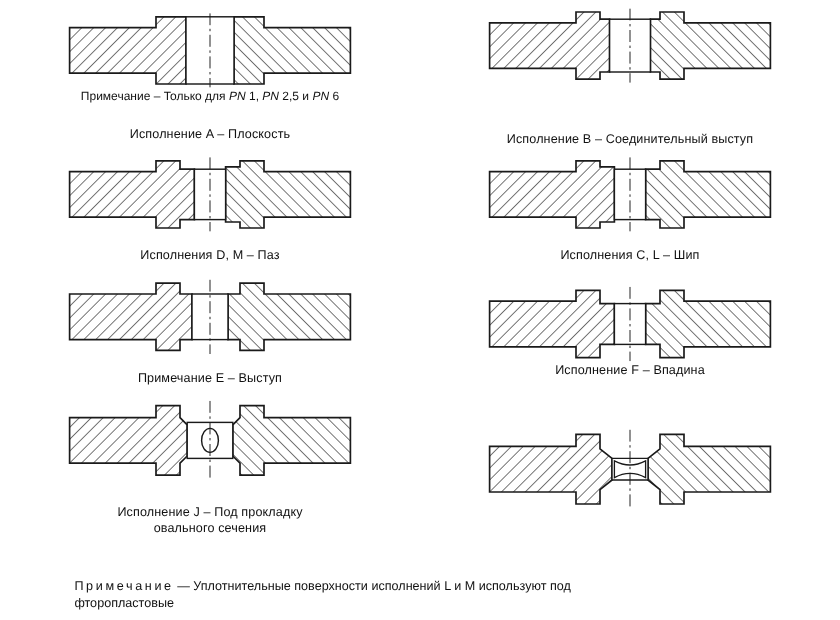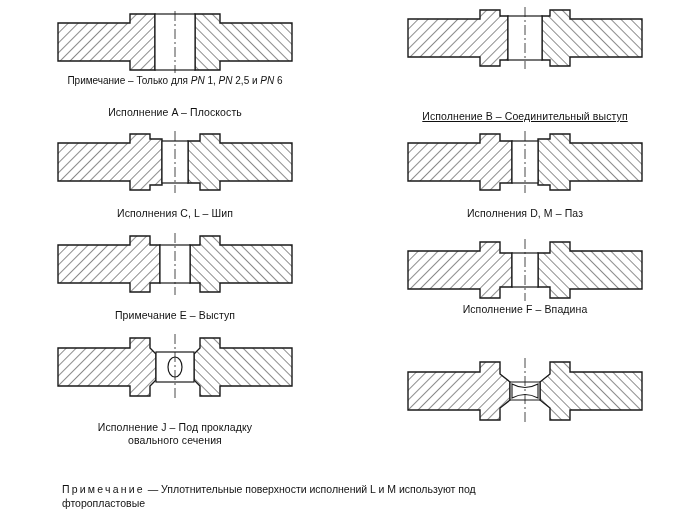--- a/index.html
+++ b/index.html
@@ -110,41 +110,41 @@
       <div class="caption">Исполнение A – Плоскость</div>
     </div>
 
     <div class="cell">
       <svg class="fig" width="250" height="62" viewBox="0 0 250 62">
         <path d="M8,12 L80,12 L80,3 L100,3 L100,9 L108,9 L108,53 L100,53 L100,59 L80,59 L80,50 L8,50 Z" fill="url(#h1)" stroke="#1a1a1a" stroke-width="1.4"></path>
         <path d="M242,12 L170,12 L170,3 L150,3 L150,9 L142,9 L142,53 L150,53 L150,59 L170,59 L170,50 L242,50 Z" fill="url(#h2)" stroke="#1a1a1a" stroke-width="1.4"></path>
         <rect x="108" y="9" width="34" height="44" fill="#ffffff" stroke="#1a1a1a" stroke-width="1.2"></rect>
         <line x1="125" y1="0" x2="125" y2="62" stroke="#1a1a1a" stroke-width="0.8" stroke-dasharray="10,3,2,3"></line>
       </svg>
-      <div class="caption" style="margin-top:41px;text-decoration:underline;">Исполнение B – Соединительный выступ</div>
+      <div class="caption" style="margin-top:41px;">Исполнение B – Соединительный выступ</div>
+    </div>
+
+    <div class="cell">
+      <svg class="fig" width="250" height="62" viewBox="0 0 250 62">
+        <path d="M8,12 L80,12 L80,3 L100,3 L100,10 L112,10 L112,52 L100,52 L100,59 L80,59 L80,50 L8,50 Z" fill="url(#h1)" stroke="#1a1a1a" stroke-width="1.4"></path>
+        <path d="M242,12 L170,12 L170,3 L150,3 L150,8 L138,8 L138,54 L150,54 L150,59 L170,59 L170,50 L242,50 Z" fill="url(#h2)" stroke="#1a1a1a" stroke-width="1.4"></path>
+        <rect x="112" y="10" width="26" height="42" fill="#ffffff" stroke="#1a1a1a" stroke-width="1.2"></rect>
+        <line x1="125" y1="0" x2="125" y2="62" stroke="#1a1a1a" stroke-width="0.8" stroke-dasharray="10,3,2,3"></line>
+      </svg>
+      <div class="caption" style="margin-top:14px;">Исполнения D, M – Паз</div>
     </div>
 
     <div class="cell">
       <svg class="fig" width="250" height="62" viewBox="0 0 250 62">
         <path d="M8,12 L80,12 L80,3 L100,3 L100,8 L112,8 L112,54 L100,54 L100,59 L80,59 L80,50 L8,50 Z" fill="url(#h1)" stroke="#1a1a1a" stroke-width="1.4"></path>
         <path d="M242,12 L170,12 L170,3 L150,3 L150,10 L138,10 L138,52 L150,52 L150,59 L170,59 L170,50 L242,50 Z" fill="url(#h2)" stroke="#1a1a1a" stroke-width="1.4"></path>
         <rect x="112" y="10" width="26" height="42" fill="#ffffff" stroke="#1a1a1a" stroke-width="1.2"></rect>
         <line x1="125" y1="0" x2="125" y2="62" stroke="#1a1a1a" stroke-width="0.8" stroke-dasharray="10,3,2,3"></line>
       </svg>
       <div class="caption" style="margin-top:14px;">Исполнения C, L – Шип</div>
-    </div>
-
-    <div class="cell">
-      <svg class="fig" width="250" height="62" viewBox="0 0 250 62">
-        <path d="M8,12 L80,12 L80,3 L100,3 L100,10 L112,10 L112,52 L100,52 L100,59 L80,59 L80,50 L8,50 Z" fill="url(#h1)" stroke="#1a1a1a" stroke-width="1.4"></path>
-        <path d="M242,12 L170,12 L170,3 L150,3 L150,8 L138,8 L138,54 L150,54 L150,59 L170,59 L170,50 L242,50 Z" fill="url(#h2)" stroke="#1a1a1a" stroke-width="1.4"></path>
-        <rect x="112" y="10" width="26" height="42" fill="#ffffff" stroke="#1a1a1a" stroke-width="1.2"></rect>
-        <line x1="125" y1="0" x2="125" y2="62" stroke="#1a1a1a" stroke-width="0.8" stroke-dasharray="10,3,2,3"></line>
-      </svg>
-      <div class="caption" style="margin-top:14px;">Исполнения D, M – Паз</div>
     </div>
 
     <div class="cell">
       <svg class="fig" width="250" height="62" viewBox="0 0 250 62">
         <path d="M8,12 L80,12 L80,3 L100,3 L100,12 L110,12 L110,50 L100,50 L100,59 L80,59 L80,50 L8,50 Z" fill="url(#h1)" stroke="#1a1a1a" stroke-width="1.4"></path>
         <path d="M242,12 L170,12 L170,3 L150,3 L150,12 L140,12 L140,50 L150,50 L150,59 L170,59 L170,50 L242,50 Z" fill="url(#h2)" stroke="#1a1a1a" stroke-width="1.4"></path>
         <rect x="110" y="12" width="30" height="38" fill="#ffffff" stroke="#1a1a1a" stroke-width="1.2"></rect>
         <line x1="125" y1="0" x2="125" y2="62" stroke="#1a1a1a" stroke-width="0.8" stroke-dasharray="10,3,2,3"></line>
       </svg>
       <div class="caption" style="margin-top:14px;">Примечание E – Выступ</div>

